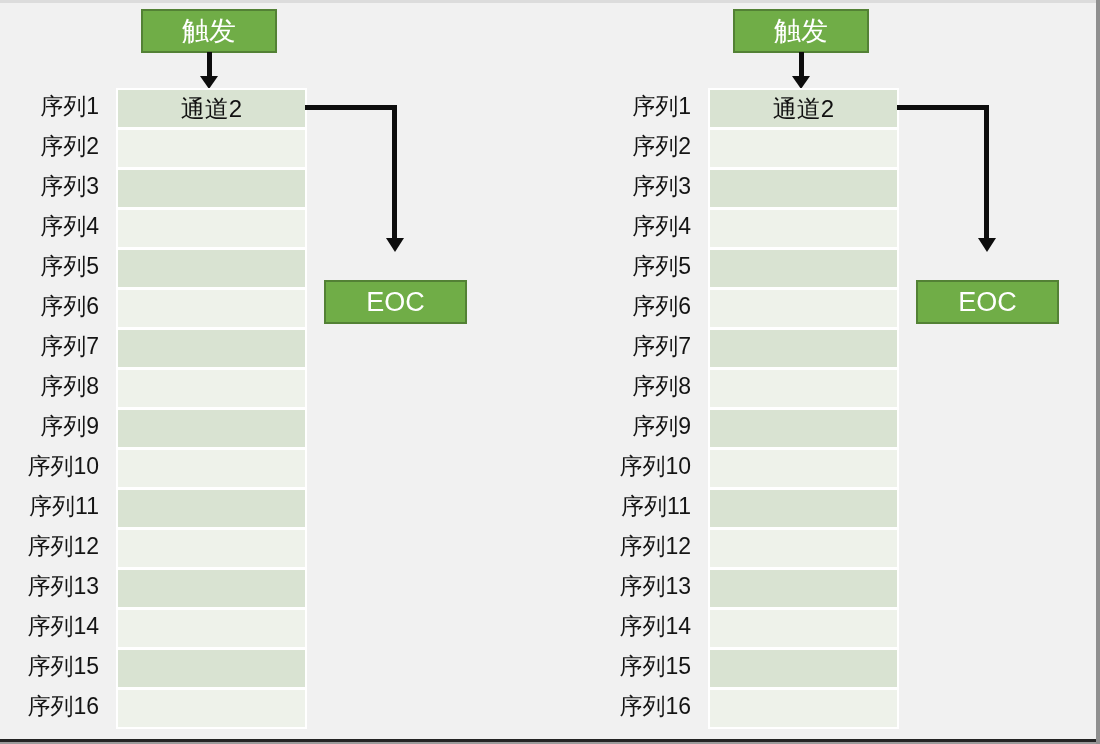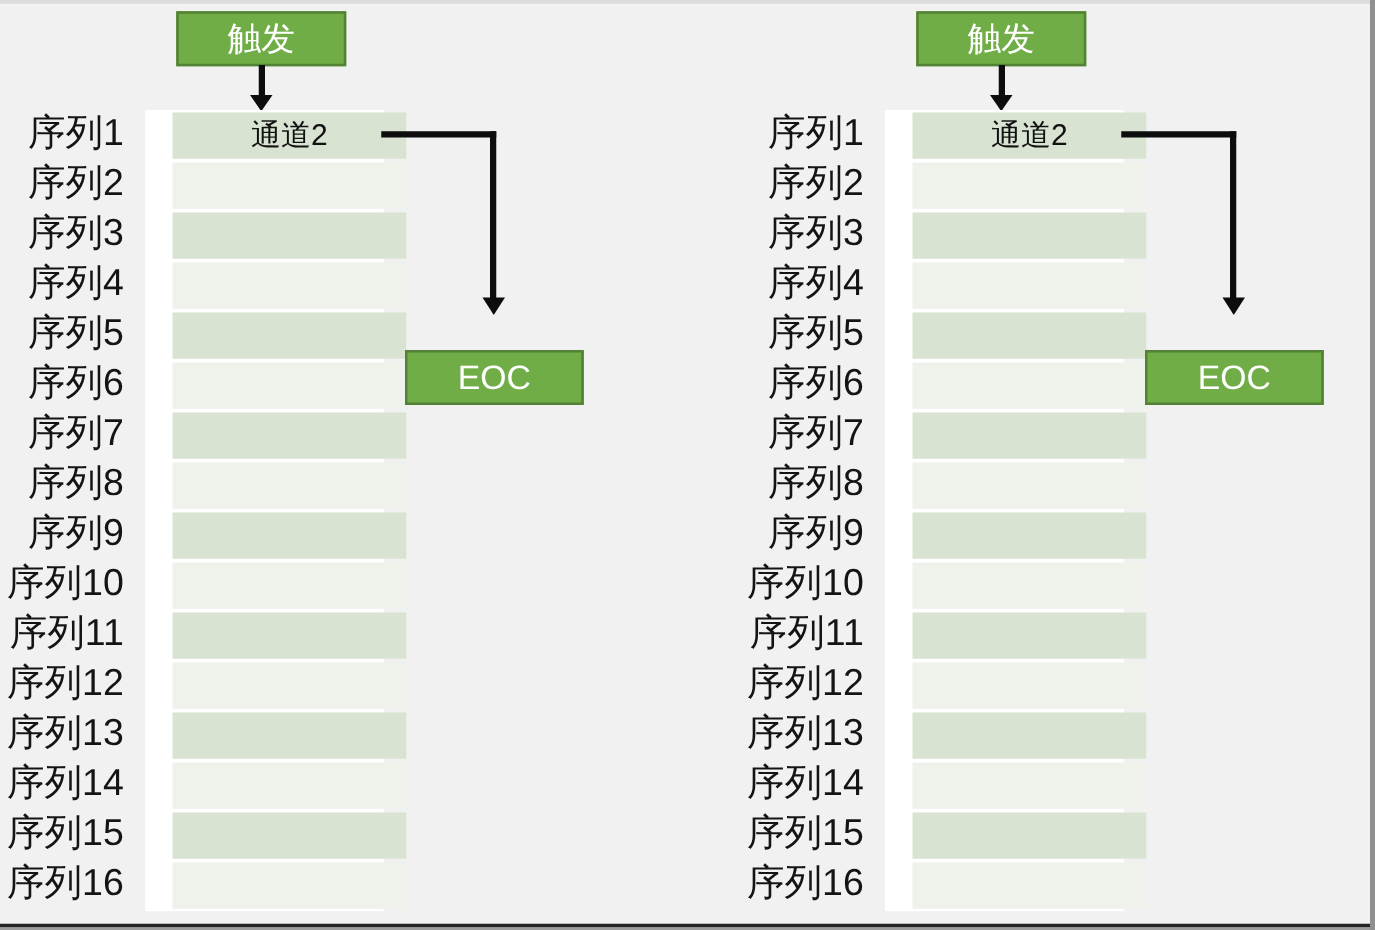--- a/index.html
+++ b/index.html
@@ -45,30 +45,30 @@
   }
   .trigger-head{left:200px;top:76px;}
   .elbow-h{left:305px;top:105px;width:92px;height:5px;}
   .elbow-v{left:392px;top:105px;width:5px;height:134px;}
   .elbow-head{left:386px;top:238px;border-top-width:14px;}
 
   
   .labels{position:absolute;left:0;top:88px;width:99px;}
   .row-label{
     height:37px;margin-bottom:3px;line-height:37px;
-    text-align:right;font-size:30px;color:#141414;
+    text-align:right;font-size:23px;color:#141414;
     white-space:nowrap;
   }
 
   
   .table-wrap{
     position:absolute;left:116px;top:88px;
     background:#ffffff;padding:2px;width:187px;
   }
-  .row-bar{width:187px;height:37px;margin-bottom:3px;margin-left:20px;}
+  .row-bar{width:187px;height:37px;margin-bottom:3px;}
   .row-bar:last-child{margin-bottom:0;}
   .row-bar.odd{background:var(--row-odd,#d9e3d2);}
   .row-bar.even{background:var(--row-even,#eef2ea);}
   .row-bar .channel{
     display:block;width:100%;height:37px;line-height:37px;
     text-align:center;font-size:24px;color:#111111;
   }
 </style>
 </head>
 <body>

